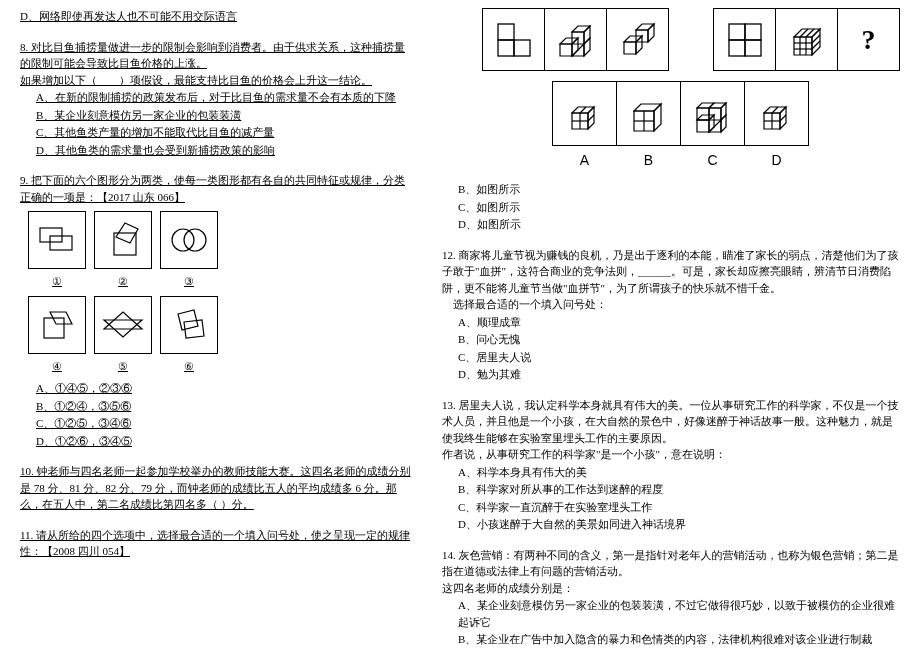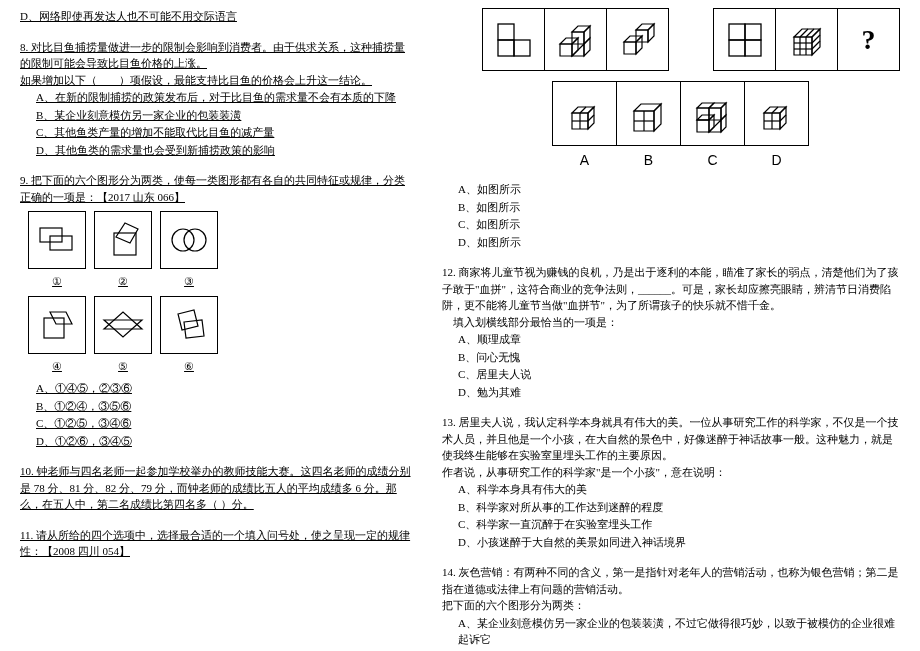--- a/index.html
+++ b/index.html
@@ -272,30 +272,29 @@
     <div class="bf-label-row">
       <div class="bf-label">A</div>
       <div class="bf-label">B</div>
       <div class="bf-label">C</div>
       <div class="bf-label">D</div>
     </div>
   </div>
 
   <div class="q">
     <div class="opt">
-      <div>A、如图所示</div>
       <div>B、如图所示</div>
       <div>C、如图所示</div>
       <div>D、如图所示</div>
     </div>
   </div>
 
   <div class="q">
     <div>12. 商家将儿童节视为赚钱的良机，乃是出于逐利的本能，瞄准了家长的弱点，清楚他们为了孩子敢于"血拼"，这符合商业的竞争法则，______。可是，家长却应擦亮眼睛，辨清节日消费陷阱，更不能将儿童节当做"血拼节"，为了所谓孩子的快乐就不惜千金。</div>
-    <div>　填入划横线部分最恰当的一项是：</div>
+    <div>　选择最合适的一个填入问号处：</div>
     <div class="opt">
       <div>A、顺理成章</div>
       <div>B、问心无愧</div>
       <div>C、居里夫人说</div>
       <div>D、勉为其难</div>
     </div>
   </div>
 
   <div class="q">
     <div>13. 居里夫人说，我认定科学本身就具有伟大的美。一位从事研究工作的科学家，不仅是一个技术人员，并且他是一个小孩，在大自然的景色中，好像迷醉于神话故事一般。这种魅力，就是使我终生能够在实验室里埋头工作的主要原因。</div>
@@ -303,20 +302,20 @@
     <div class="opt">
       <div>A、科学本身具有伟大的美</div>
       <div>B、科学家对所从事的工作达到迷醉的程度</div>
       <div>C、科学家一直沉醉于在实验室埋头工作</div>
       <div>D、小孩迷醉于大自然的美景如同进入神话境界</div>
     </div>
   </div>
 
   <div class="q">
     <div>14. 灰色营销：有两种不同的含义，第一是指针对老年人的营销活动，也称为银色营销；第二是指在道德或法律上有问题的营销活动。</div>
-    <div>把下面的六个图形分为两类：</div>
+    <div>这四名老师的成绩分别是：</div>
     <div class="opt">
       <div>A、某企业刻意模仿另一家企业的包装装潢，不过它做得很巧妙，以致于被模仿的企业很难起诉它</div>
       <div>B、某企业在广告中加入隐含的暴力和色情类的内容，法律机构很难对该企业进行制裁</div>
 
     </div>
   </div>
 </div>
 
 </body></html>

